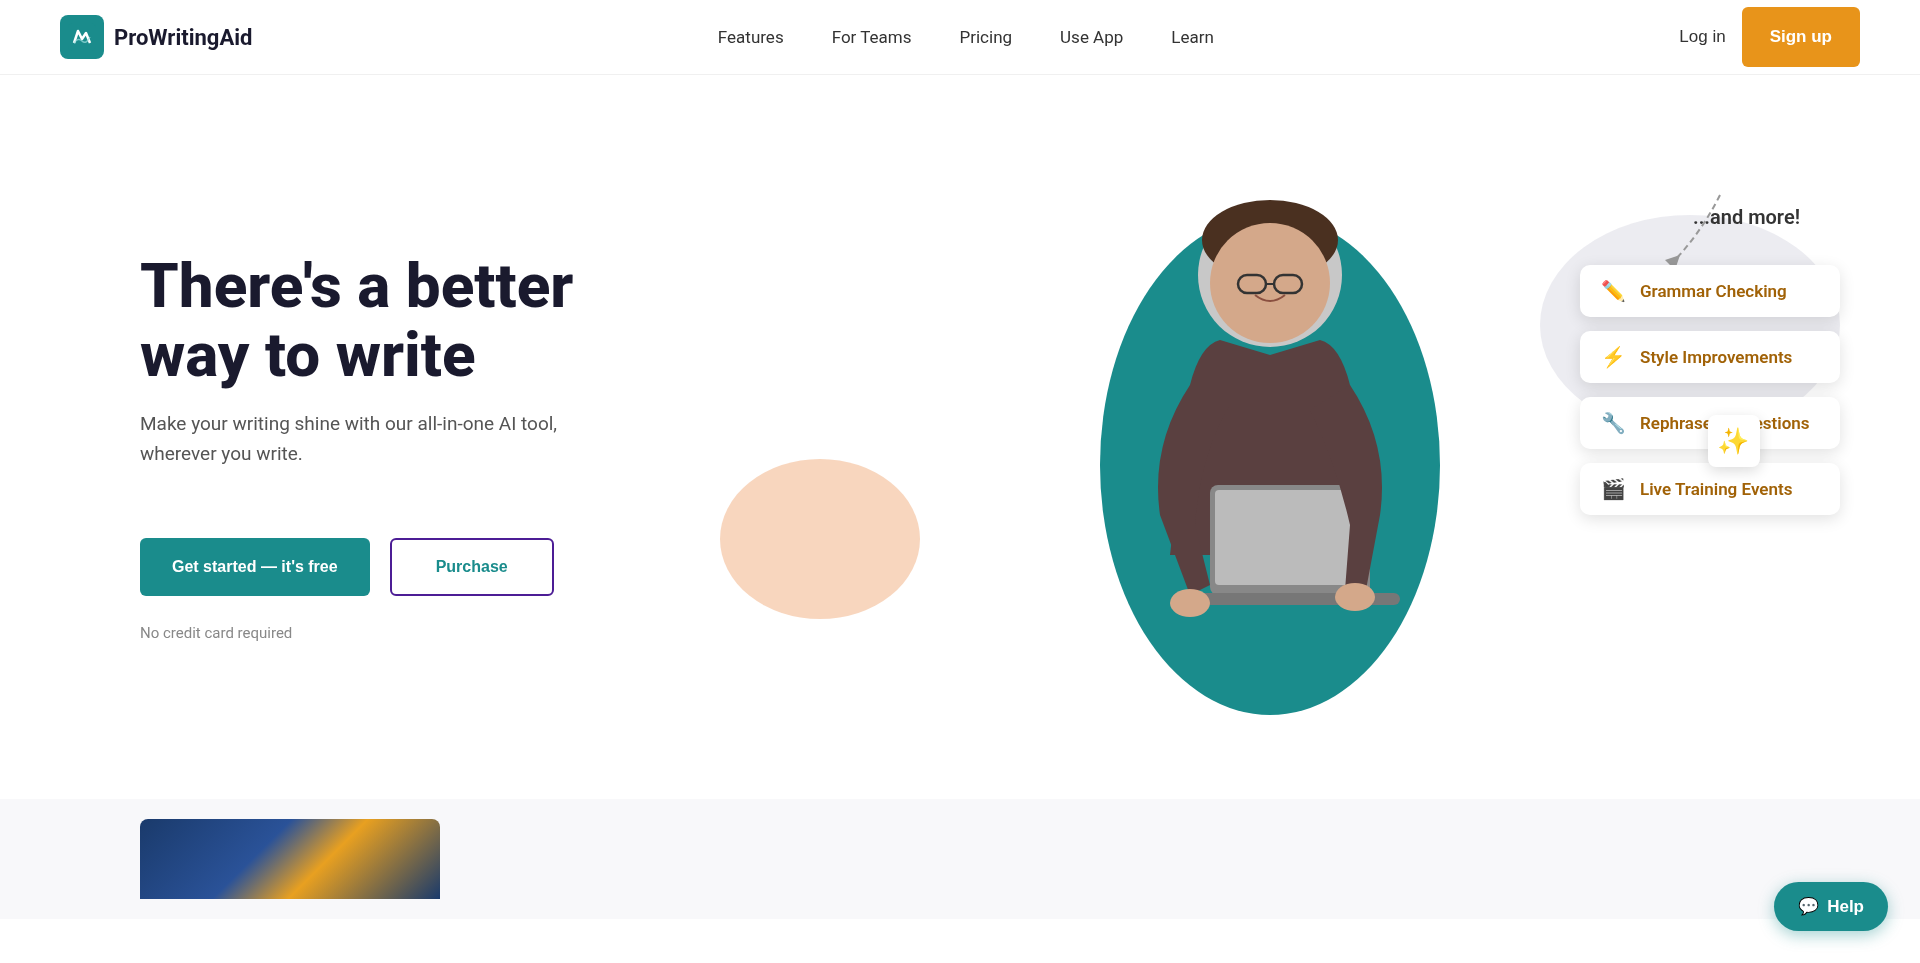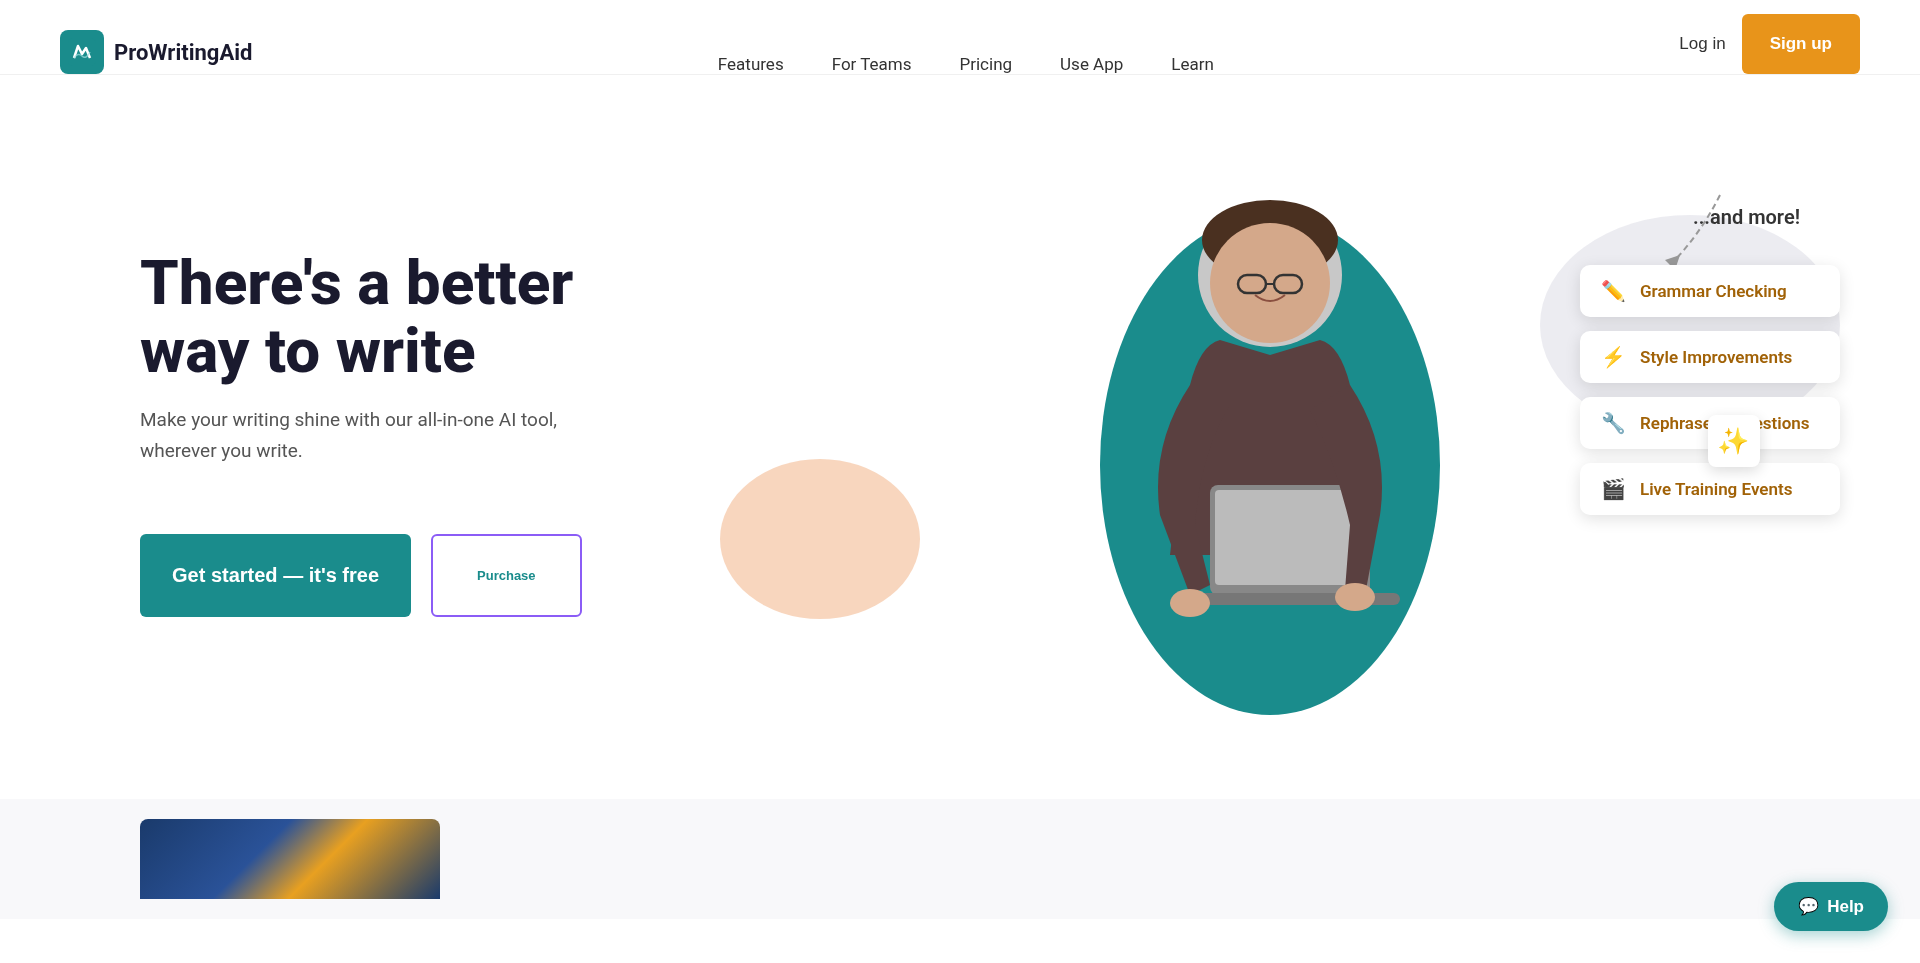--- a/index.html
+++ b/index.html
@@ -1,21 +1,21 @@
 <!DOCTYPE html>
 <html><head>
   <meta charset="utf-8">
   <style>
     * { margin: 0; padding: 0; box-sizing: border-box; }
     body { font-family: -apple-system, BlinkMacSystemFont, 'Segoe UI', Roboto, sans-serif; background: #fff; overflow-x: hidden; }
 
     
     nav {
       display: flex;
-      align-items: flex-end;
+      align-items: center;
       justify-content: space-between;
       padding: 0 60px;
       height: 75px;
       background: #fff;
       border-bottom: 1px solid #f0f0f0;
     }
     .nav-logo {
       display: flex;
       align-items: center;
       gap: 10px;
@@ -103,33 +103,33 @@
     .hero-buttons {
       display: flex;
       gap: 20px;
       margin-bottom: 28px;
     }
     .btn-get-started {
       background: #1a8c8c;
       color: #fff;
       border: none;
       border-radius: 6px;
-      padding: 30px 32px;
-      font-size: 20px;
+      padding: 18px 32px;
+      font-size: 16px;
       font-weight: 600;
       cursor: pointer;
       white-space: nowrap;
     }
     .btn-purchase {
       background: #fff;
       color: #1a8c8c;
-      border: 2px solid #8b5cf6;
+      border: 2px solid #4c1d95;
       border-radius: 6px;
       padding: 18px 44px;
-      font-size: 13px;
+      font-size: 16px;
       font-weight: 600;
       cursor: pointer;
     }
     .no-cc {
       font-size: 15px;
       color: #888;
     }
 
     
     .hero-right {
@@ -302,20 +302,21 @@
 </nav>
 
 <section class="hero">
   <div class="hero-left">
     <h1 class="hero-title">There's a better way to write</h1>
     <p class="hero-subtitle">Make your writing shine with our all-in-one AI tool, wherever you write.</p>
     <div class="hero-buttons">
       <button class="btn-get-started">Get started  — it's free</button>
       <button class="btn-purchase">Purchase</button>
     </div>
+    <p class="no-cc">No credit card required</p>
   </div>
 
   <div class="hero-right">
 
     <div class="blob-peach"></div>
     <div class="blob-gray"></div>
 
     <div class="and-more">...and more!</div>
 
     <svg class="dashed-arrow" width="120" height="120" viewBox="0 0 120 120">

